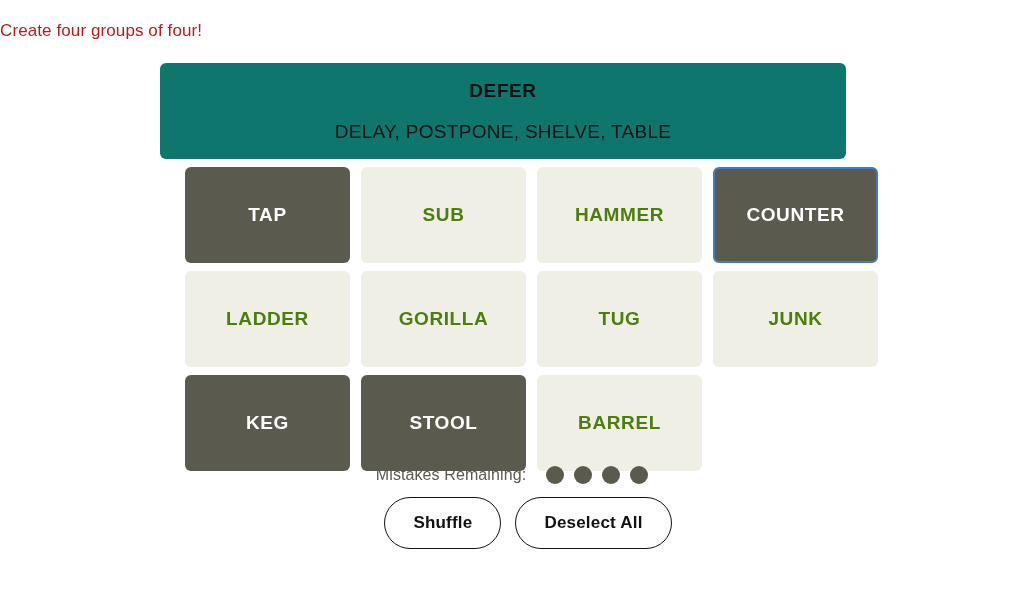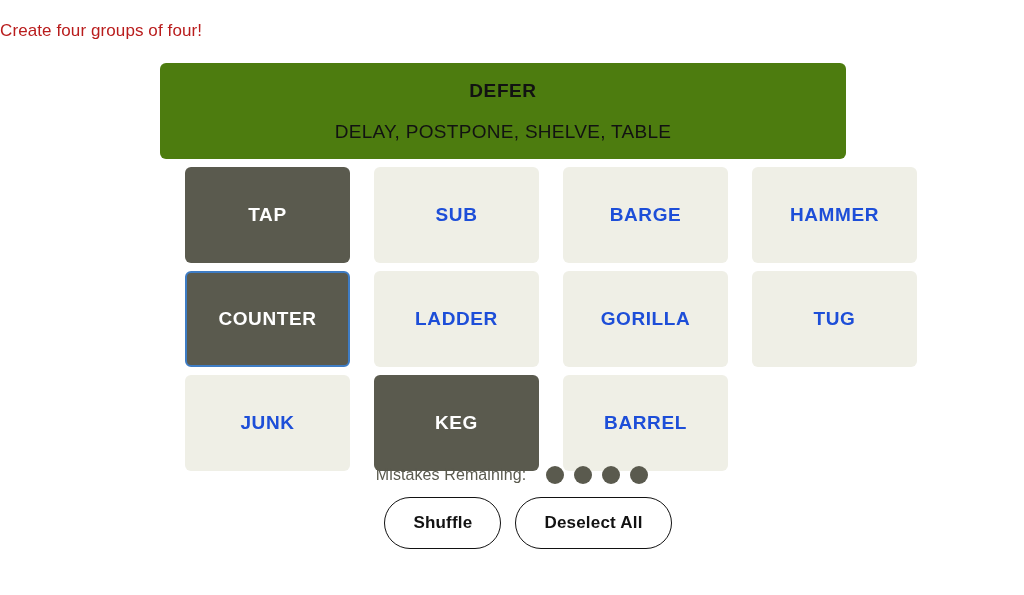--- a/index.html
+++ b/index.html
@@ -62,34 +62,34 @@
     font-size: 19px;
     font-weight: 400;
     letter-spacing: 0.3px;
     line-height: 26px;
   }
 
   .tile-grid {
     display: grid;
     grid-template-columns: repeat(4, 165px);
     grid-auto-rows: 96px;
-    gap: 8px 24px;
+    gap: 8px 11px;
     padding-left: 25px;
   }
 
   .tile {
     border-radius: 6px;
     display: flex;
     align-items: center;
     justify-content: center;
     font-size: 19px;
     font-weight: bold;
     letter-spacing: 0.6px;
     background: #efefe6;
-    color: #1d4ed8;
+    color: #4d7c0f;
     border: 2px solid transparent;
     cursor: pointer;
     user-select: none;
   }
   .tile.selected {
     background: #5a5a4e;
     color: #ffffff;
   }
   .tile.focused {
     border: 2px solid #3e7cc4;
@@ -159,36 +159,36 @@
 </style>
 </head>
 <body>
 
 <div id="app">
 
   <div class="page-title">Create four groups of four!</div>
 
   <div class="board">
     <div id="solved-container">
-        <div class="solved-row" style="background: #4d7c0f; gap: 16px;">
+        <div class="solved-row" style="background: #0f766e; gap: 16px;">
           <div class="solved-title">DEFER</div>
           <div class="solved-members">DELAY, POSTPONE, SHELVE, TABLE</div>
         </div>
       </div>
     <div class="tile-grid" id="tile-grid">
         <div class="tile selected">TAP</div>
         <div class="tile">SUB</div>
-        <div class="tile">BARGE</div>
         <div class="tile">HAMMER</div>
         <div class="tile selected focused">COUNTER</div>
         <div class="tile">LADDER</div>
         <div class="tile">GORILLA</div>
         <div class="tile">TUG</div>
         <div class="tile">JUNK</div>
         <div class="tile selected">KEG</div>
+        <div class="tile selected">STOOL</div>
         <div class="tile">BARREL</div>
       </div>
   </div>
 
   <div class="mistakes">
     <span class="mistakes-label">Mistakes Remaining:</span>
     <span class="dots" id="dots">
         <span class="dot" style="background: rgb(90, 90, 78);"></span>
         <span class="dot" style="background: rgb(90, 90, 78);"></span>
         <span class="dot" style="background: rgb(90, 90, 78);"></span>

